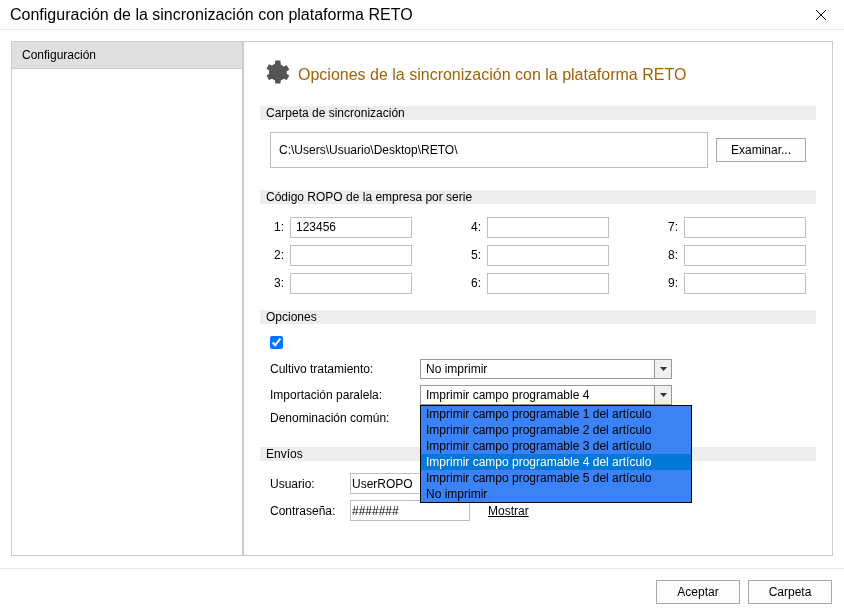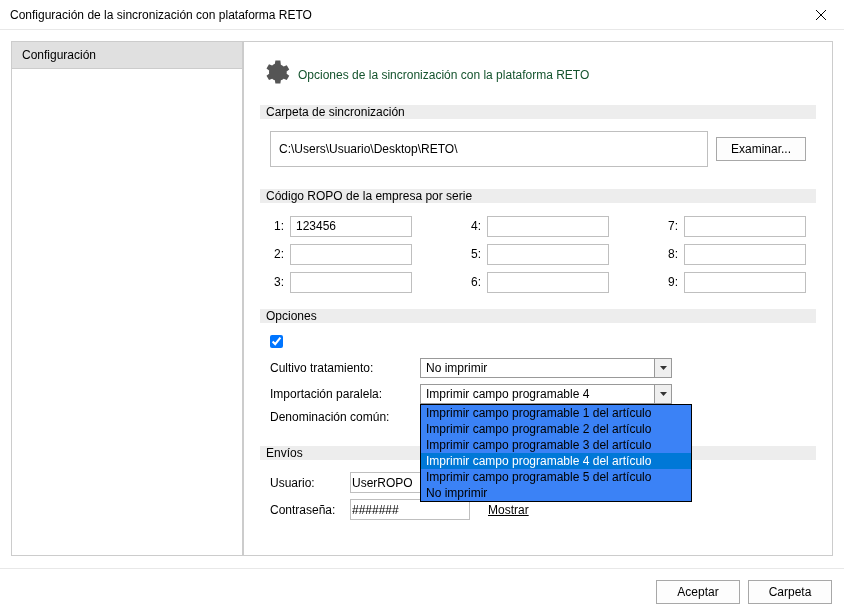--- a/index.html
+++ b/index.html
@@ -13,21 +13,21 @@
       overflow: hidden;
       position: relative;
     }
     .titlebar {
       height: 30px;
       display: flex;
       align-items: center;
       padding-left: 10px;
       border-bottom: 1px solid #e8e8e8;
     }
-    .titlebar-title { flex: 1; font-size: 12px; color: #000; }
+    .titlebar-title { flex: 1; font-size: 16px; color: #000; }
     .close-btn {
       width: 46px; height: 30px;
       display: flex; align-items: center; justify-content: center;
       font-size: 14px; cursor: pointer;
     }
 
     .outer {
       padding: 11px;
       height: 537px;
     }
@@ -56,22 +56,22 @@
       overflow: visible;
     }
     .gear {
       display:inline-block;
       vertical-align: middle;
       margin-right: 8px;
     }
     .main-title {
       display: flex;
       align-items: center;
-      font-size: 12px;
-      color: #14532d;
+      font-size: 16px;
+      color: #a16207;
       margin-bottom: 14px;
       margin-top: 4px;
     }
 
     .section-header {
       background: #ededed;
       padding: 0 6px;
       font-size: 12px;
       margin-bottom: 8px;
     }

